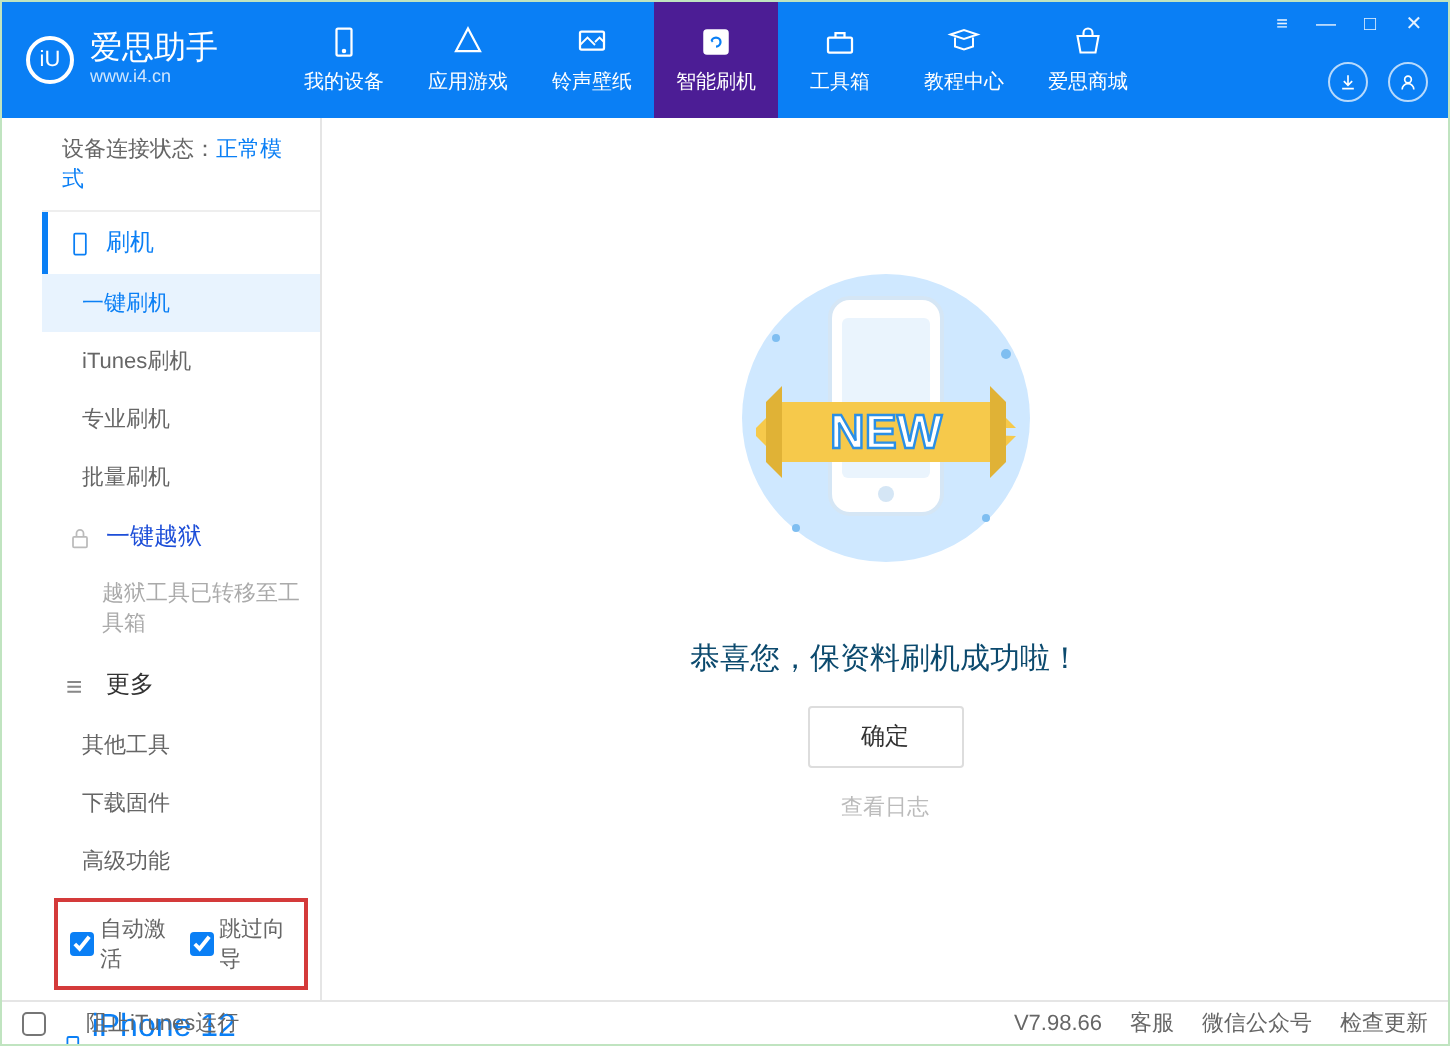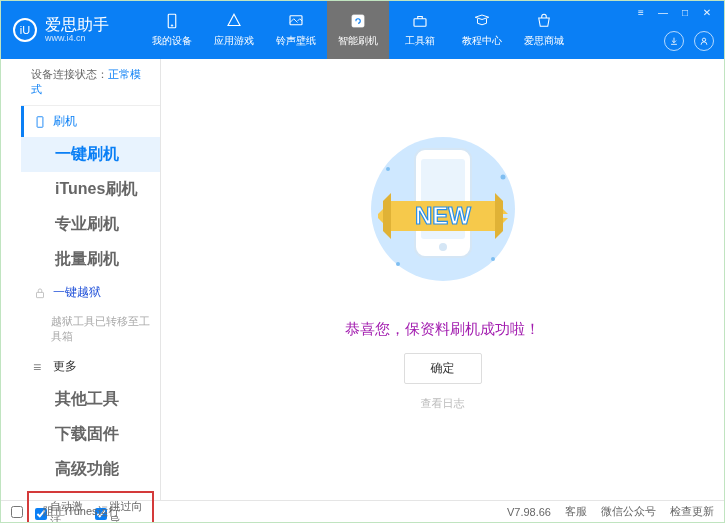--- a/index.html
+++ b/index.html
@@ -4,51 +4,51 @@
 <style>
 * { margin: 0; padding: 0; box-sizing: border-box; }
 body { font-family: "Microsoft YaHei", Arial, sans-serif; font-size: 12px; background: #fff; width: 725px; height: 523px; overflow: hidden; border: 1px solid #c0e4c0; }
 .header { background: #0a7ff5; height: 58px; display: flex; align-items: center; color: #fff; position: relative; }
 .logo-area { display: flex; align-items: center; padding: 0 12px; width: 140px; }
 .logo-icon { width: 24px; height: 24px; border: 2px solid #fff; border-radius: 50%; display: flex; align-items: center; justify-content: center; font-size: 11px; font-weight: normal; margin-right: 8px; }
 .logo-text { font-size: 16px; font-weight: normal; line-height: 1; }
 .logo-sub { font-size: 9px; opacity: 0.8; }
 .nav { display: flex; height: 100%; }
 .nav-item { width: 62px; display: flex; flex-direction: column; align-items: center; justify-content: center; cursor: pointer; font-size: 10px; gap: 4px; }
-.nav-item.active { background: #737373; }
+.nav-item.active { background: #4c1d95; }
 .nav-icon { width: 18px; height: 18px; display: flex; align-items: center; justify-content: center; }
 .nav-icon svg { width: 18px; height: 18px; fill: #fff; stroke: #fff; }
 .header-right { position: absolute; right: 10px; top: 0; height: 100%; display: flex; flex-direction: column; justify-content: space-between; align-items: flex-end; padding: 4px 0 8px 0; }
 .win-controls { display: flex; gap: 8px; font-size: 10px; }
 .win-btn { width: 14px; height: 14px; display: flex; align-items: center; justify-content: center; cursor: pointer; opacity: 0.9; }
 .user-controls { display: flex; gap: 10px; }
 .circle-btn { width: 20px; height: 20px; border: 1.5px solid rgba(255,255,255,0.7); border-radius: 50%; display: flex; align-items: center; justify-content: center; cursor: pointer; }
 .circle-btn svg { width: 10px; height: 10px; stroke: #fff; fill: none; }
 .body-area { display: flex; height: calc(100% - 58px - 22px); }
 .sidebar { width: 140px; border-right: 1px solid #e5e5e5; display: flex; flex-direction: column; margin-left: 20px; }
 .status-bar { padding: 8px 10px; font-size: 11px; color: #666; border-bottom: 1px solid #eee; }
 .status-val { color: #0a7ff5; }
 .side-section { }
 .side-head { display: flex; align-items: center; padding: 7px 12px; font-size: 12px; color: #333; gap: 6px; }
 .side-head.main-active { border-left: 3px solid #0a7ff5; padding-left: 9px; color: #0a7ff5; }
 .side-head .hicon { width: 14px; height: 14px; }
 .side-head.disabled { color: #1d4ed8; }
-.side-sub { padding: 7px 10px 7px 34px; font-size: 16px; color: #666; cursor: pointer; font-weight: bold; }
+.side-sub { padding: 7px 10px 7px 20px; font-size: 11px; color: #666; cursor: pointer; }
 .side-sub.active { background: #e8f3fe; color: #0a7ff5; }
 .side-note { padding: 6px 10px 6px 30px; font-size: 11px; color: #aaa; line-height: 1.4; }
 .checkbox-area { border: 2px solid #d43a3a; margin: 4px 6px; padding: 6px 6px; display: flex; gap: 8px; align-items: center; }
 .chk { display: flex; align-items: center; gap: 3px; font-size: 11px; color: #666; }
 .chk input { accent-color: #0a7ff5; width: 12px; height: 12px; }
 .device-info { padding: 6px 10px; }
 .device-name { display: flex; align-items: center; gap: 4px; color: #0a7ff5; font-size: 16px; font-weight: 500; }
 .device-badge { border: 1px solid #ccc; border-radius: 2px; padding: 1px 5px; font-size: 10px; color: #888; margin-top: 3px; display: inline-block; }
 .sidebar-spacer { flex: 1; }
 .content { flex: 1; display: flex; flex-direction: column; align-items: center; justify-content: center; position: relative; }
 .illustration { margin-top: -20px; }
-.success-text { font-size: 15px; color: #a21caf; margin-top: 18px; }
+.success-text { font-size: 15px; color: #0c4a6e; margin-top: 18px; }
 .ok-btn { margin-top: 14px; border: 1px solid #ddd; background: #fff; padding: 6px 26px; font-size: 12px; color: #333; cursor: pointer; border-radius: 2px; }
 .log-link { margin-top: 12px; font-size: 11px; color: #bbb; cursor: pointer; }
 .footer { height: 22px; border-top: 1px solid #e5e5e5; display: flex; align-items: center; font-size: 11px; color: #666; padding: 0 10px; }
 .footer-left { display: flex; align-items: center; gap: 20px; }
 .footer-right { margin-left: auto; display: flex; gap: 14px; align-items: center; }
 .footer-right span { cursor: pointer; }
 .hamburger { display: inline-block; }
 .hamburger::before { content: "≡"; font-size: 14px; color: #888; }
 </style>
 </head>

